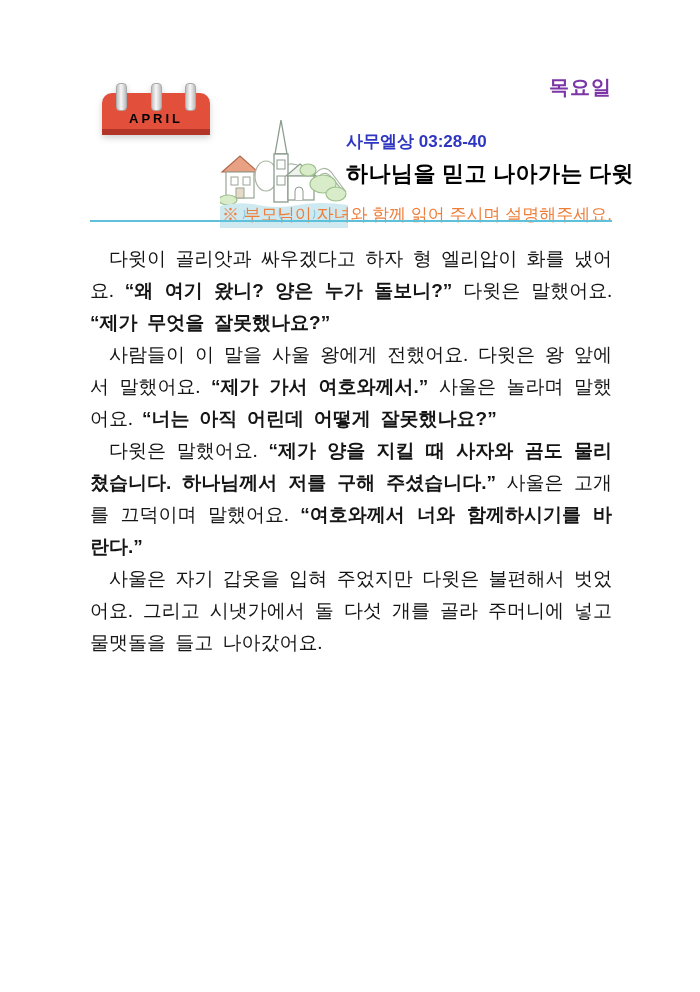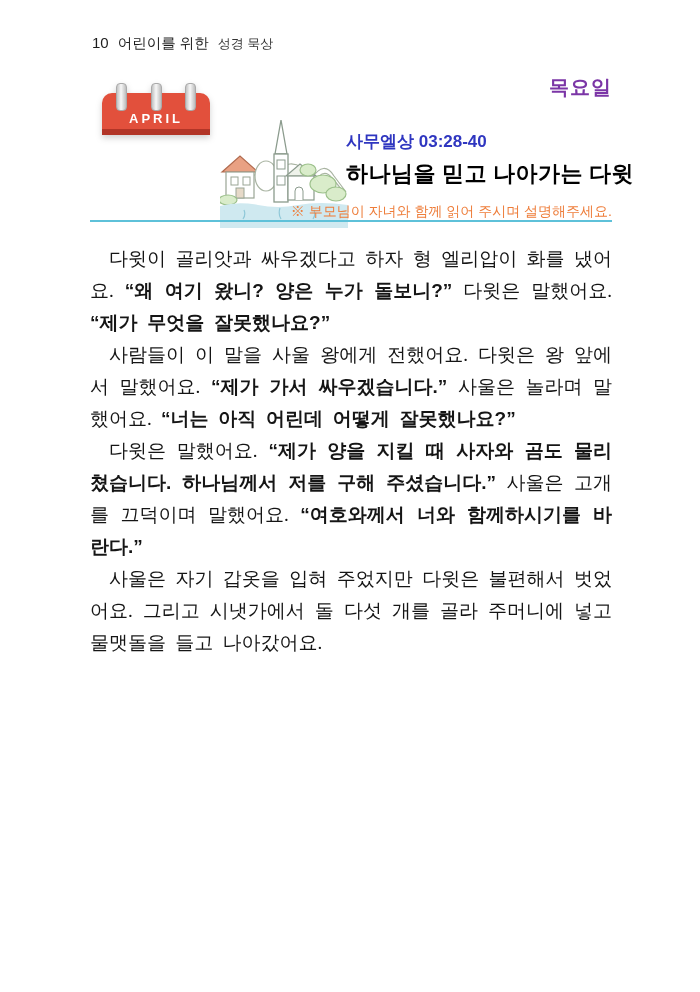--- a/index.html
+++ b/index.html
@@ -20,50 +20,45 @@
   .running-head{position:absolute;left:92px;top:34px;font-size:14.5px;color:#1d1d1d;display:flex;align-items:baseline;gap:9px;}
   .running-head .pgnum{font-size:15px;}
   .running-head .bsub{font-size:13px;color:#333;}
   
   .weekday{position:absolute;right:88px;top:74px;font-size:20px;font-weight:700;color:var(--weekday-purple);letter-spacing:1px;}
   
   .calendar{position:absolute;left:102px;top:93px;width:108px;height:114px;filter:drop-shadow(0 3px 3px rgba(0,0,0,.18));}
   .ring{position:absolute;top:-10px;width:9px;height:26px;border-radius:4px;background:linear-gradient(90deg,#c2c2c2,#f7f7f7 45%,#bdbdbd);border:1px solid #aaaaaa;z-index:2;}
   .ring.r1{left:14px;} .ring.r2{left:49px;} .ring.r3{right:14px;}
   .cal-top{height:36px;background:var(--calendar-red);border-radius:10px 10px 0 0;display:flex;align-items:flex-end;justify-content:center;padding-bottom:3px;box-sizing:border-box;}
-  .cal-top span{color:#ffffff;font-size:13px;font-weight:700;letter-spacing:3px;}
+  .cal-top span{color:#000000;font-size:13px;font-weight:700;letter-spacing:3px;}
   .cal-strip{height:6px;background:var(--calendar-dark-red);}
   .cal-body{height:70px;background:#fff;border:1px solid #c9c9c9;border-top:none;border-radius:0 0 10px 10px;display:flex;align-items:center;justify-content:center;box-sizing:border-box;}
   .cal-body span{font-size:52px;font-weight:800;letter-spacing:-2px;color:#0a0a0a;line-height:1;}
   
   .illustration{position:absolute;left:220px;top:118px;width:128px;height:110px;}
   
   .headline{position:absolute;left:346px;top:130px;width:266px;}
   .ref{font-size:17px;font-weight:600;color:var(--scripture-blue);}
   .title{margin:6px 0 0 0;font-size:22px;font-weight:800;color:#000;white-space:nowrap;font-family:"Liberation Serif",serif;letter-spacing:.5px;}
   
-  .note{position:absolute;right:88px;top:203px;font-size:14px;color:var(--note-orange);}
+  .note{position:absolute;right:88px;top:203px;font-size:17px;color:var(--note-orange);}
   
   .divider{position:absolute;left:90px;right:88px;top:220px;height:2px;background:var(--divider-blue);}
   
   .body-text{position:absolute;left:90px;top:243px;width:522px;font-size:19px;line-height:32px;text-align:justify;word-spacing:4.5px;color:var(--text-black);}
   .body-text p{margin:0;text-indent:19px;}
   .body-text .nar{font-family:"Liberation Serif",serif;}
   .body-text .dlg{font-family:Liberation Sans, sans-serif;font-weight:700;}
 </style>
 </head>
 <body>
 
 <div class="page">
 
-  <div class="running-head">
-    <span class="pgnum">10</span>
-    <span class="btitle">어린이를 위한</span>
-    <span class="bsub">성경 묵상</span>
-  </div>
 
   <div class="weekday">목요일</div>
 
   <div class="calendar">
     <div class="ring r1"></div>
     <div class="ring r2"></div>
     <div class="ring r3"></div>
     <div class="cal-top">
       <span>APRIL</span>
     </div>
@@ -105,18 +100,18 @@
     <div class="ref">사무엘상 03:28-40</div>
     <h1 class="title">하나님을 믿고 나아가는 다윗</h1>
   </div>
 
   <div class="note">※ 부모님이 자녀와 함께 읽어 주시며 설명해주세요.</div>
 
   <div class="divider"></div>
 
   <div class="body-text" id="body-text">
       <p><span class="nar">다윗이 골리앗과 싸우겠다고 하자 형 엘리압이 화를 냈어요. </span><span class="dlg">“왜 여기 왔니? 양은 누가 돌보니?”</span><span class="nar"> 다윗은 말했어요. </span><span class="dlg">“제가 무엇을 잘못했나요?”</span></p>
-      <p><span class="nar">사람들이 이 말을 사울 왕에게 전했어요. 다윗은 왕 앞에서 말했어요. </span><span class="dlg">“제가 가서 싸우겠습니다.”</span><span class="nar"> 사울은 놀라며 말했어요. </span><span class="dlg">“너는 아직 어린데 어떻게 잘못했나요?”</span></p>
+      <p><span class="nar">사람들이 이 말을 사울 왕에게 전했어요. 다윗은 왕 앞에서 말했어요. </span><span class="dlg">“제가 가서 여호와께서.”</span><span class="nar"> 사울은 놀라며 말했어요. </span><span class="dlg">“너는 아직 어린데 어떻게 잘못했나요?”</span></p>
       <p><span class="nar">다윗은 말했어요. </span><span class="dlg">“제가 양을 지킬 때 사자와 곰도 물리쳤습니다. 하나님께서 저를 구해 주셨습니다.”</span><span class="nar"> 사울은 고개를 끄덕이며 말했어요. </span><span class="dlg">“여호와께서 너와 함께하시기를 바란다.”</span></p>
       <p><span class="nar">사울은 자기 갑옷을 입혀 주었지만 다윗은 불편해서 벗었어요. 그리고 시냇가에서 돌 다섯 개를 골라 주머니에 넣고 물맷돌을 들고 나아갔어요.</span></p>
     </div>
 
 </div>
 
 </body></html>

